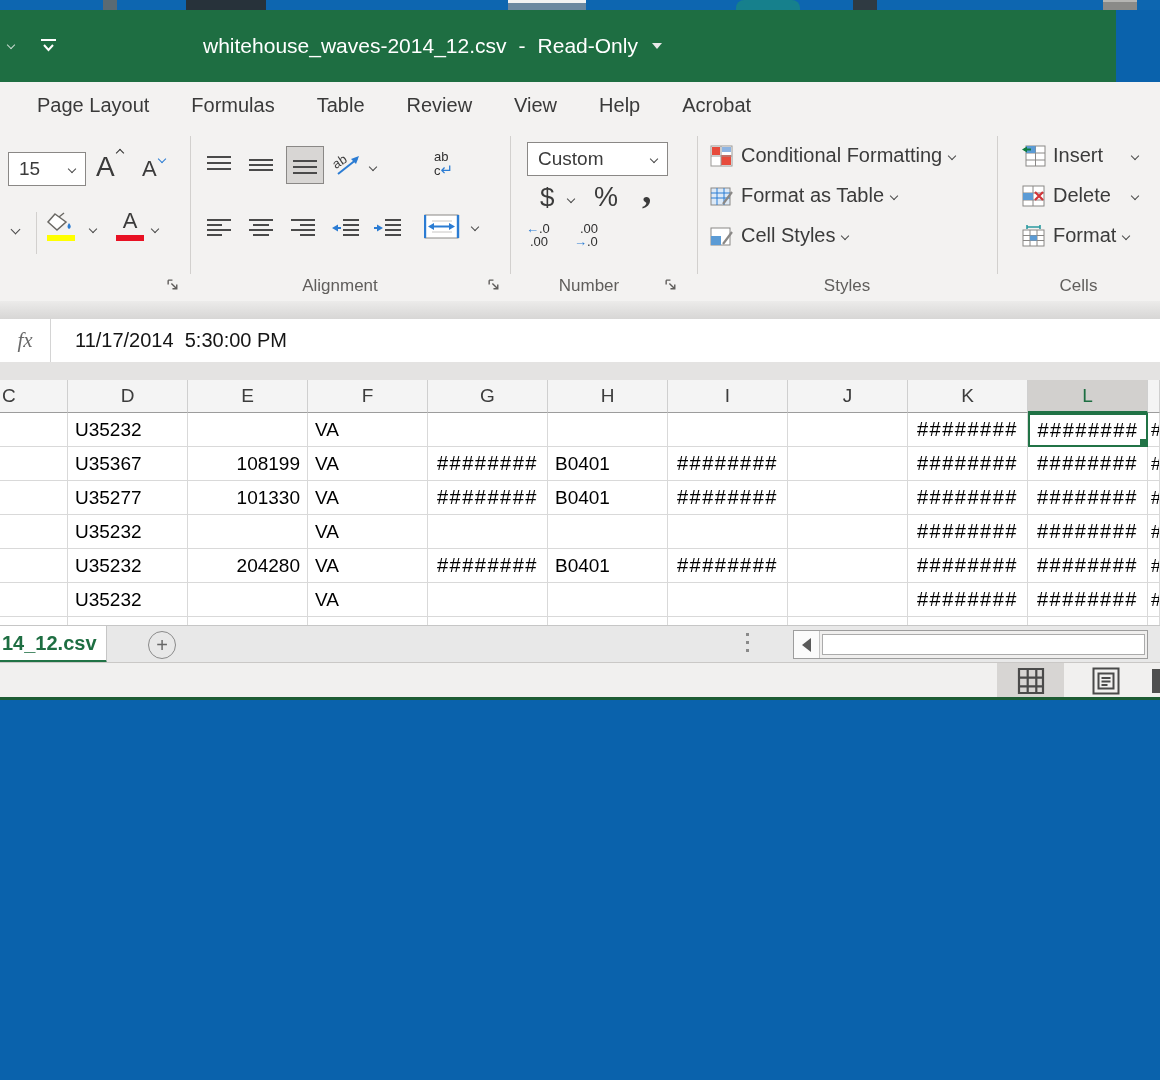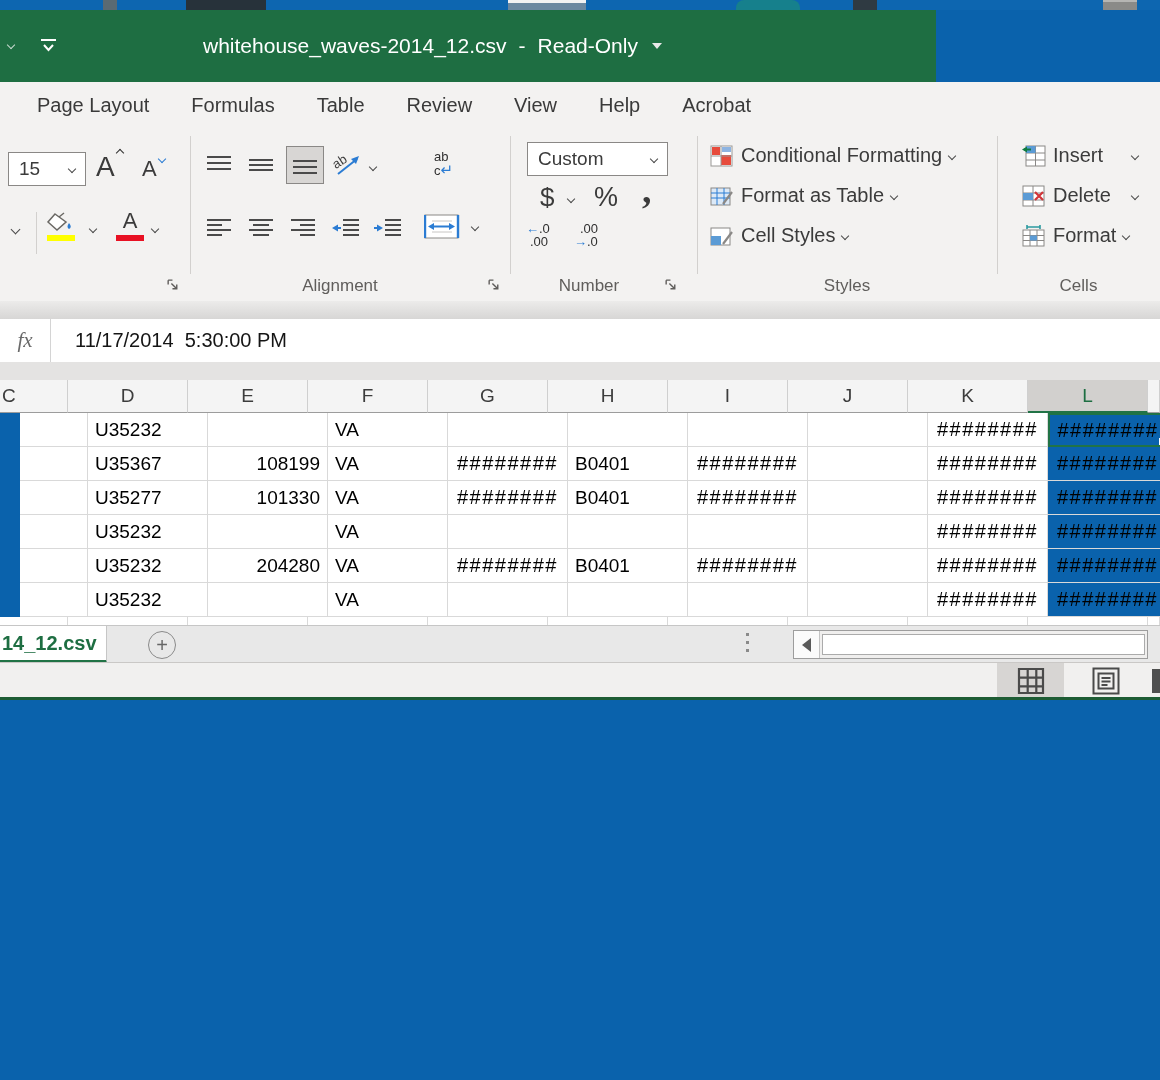--- a/index.html
+++ b/index.html
@@ -4,21 +4,21 @@
 <style>
   * { margin:0; padding:0; box-sizing:border-box; }
   body { font-family:"Liberation Sans", sans-serif; }
   #app { position:relative; width:1160px; height:1080px; background:#0a62ac; overflow:hidden; }
 
   
   .top-strip { position:absolute; top:0; left:0; width:1160px; height:10px; background:#0d66b0; }
   .frag { position:absolute; top:0; }
 
   
-  .title-bar { position:absolute; top:10px; left:0; width:936px; height:72px; background:#1e6e42; color:#fff; }
+  .title-bar { position:absolute; top:10px; left:0; width:1116px; height:72px; background:#1e6e42; color:#fff; }
   .qat-chev { position:absolute; left:8px; top:32px; opacity:.75; }
   .rdo-icon { position:absolute; left:40px; top:28px; }
   .title-center { position:absolute; left:203px; top:0; height:72px; display:flex; align-items:center; gap:12px; font-size:21px; white-space:nowrap; }
   .title-right { position:absolute; right:0; top:0; height:72px; display:flex; align-items:center; gap:26px; padding-right:18px; }
   .search-icon { width:30px; height:30px; margin-right:26px; }
   .user-name { font-size:20px; }
   .avatar { width:38px; height:38px; border-radius:50%; background:#a5a5a5; color:#f4f4f4; font-size:16px; display:flex; align-items:center; justify-content:center; letter-spacing:.5px; }
   .tri-down { width:0; height:0; border-left:5px solid transparent; border-right:5px solid transparent; border-top:6px solid #e8e8e8; margin-left:2px; }
 
   
@@ -51,21 +51,21 @@
   .formula-bar { position:absolute; top:319px; left:0; width:1160px; height:43px; background:#fff; display:flex; }
   .fx-box { width:51px; border-right:1px solid #d4d4d4; display:flex; align-items:center; justify-content:center; color:#6a6a6a; font-family:"Liberation Serif", serif; font-style:italic; font-size:21px; }
   .formula-input { flex:1; display:flex; align-items:center; padding-left:24px; font-size:20px; color:#151515; white-space:pre; }
   .grid-gap { position:absolute; top:362px; left:0; width:1160px; height:18px; background:#e4e3e2; }
 
   
   .grid-header { position:absolute; top:380px; left:0; width:1160px; height:33px; display:flex; }
   .ch { height:33px; background:#f4f4f4; border-right:1px solid #cfcfcf; border-bottom:1px solid #9c9c9c; display:flex; align-items:center; justify-content:center; font-size:19px; color:#3c3c3c; flex:none; }
   .ch.first { justify-content:flex-start; padding-left:2px; }
   .ch.sel { background:#d2d0ce; color:#1e6e42; border-bottom:2px solid #217346; }
-  .grid-body { position:absolute; top:413px; left:0; width:1048px;padding-left:20px; }
+  .grid-body { position:absolute; top:413px; left:0; width:1160px; }
   .grow { display:flex; height:34px; background:#fff; }
   .cell { height:34px; flex:none; border-right:1px solid #d9d9d9; border-bottom:1px solid #d9d9d9; display:flex; align-items:center; padding:0 7px; font-size:19px; color:#000; overflow:hidden; white-space:nowrap; position:relative; }
   .cell.a-right { justify-content:flex-end; }
   .cell.a-center { justify-content:center; padding:0 2px; letter-spacing:1.5px; font-size:20px; }
   .cell.clip { padding:0 0 0 3px; letter-spacing:0; }
   .cell.selected { border:2px solid #217346; }
   .fill-handle { position:absolute; right:-1px; bottom:-1px; width:8px; height:8px; background:#217346; border-left:1px solid #fff; border-top:1px solid #fff; }
   .grid-partial { position:absolute; top:617px; left:0; width:1160px; height:8px; display:flex; background:#fff; overflow:hidden; }
   .pcell { height:8px; flex:none; border-right:1px solid #d9d9d9; }
 

